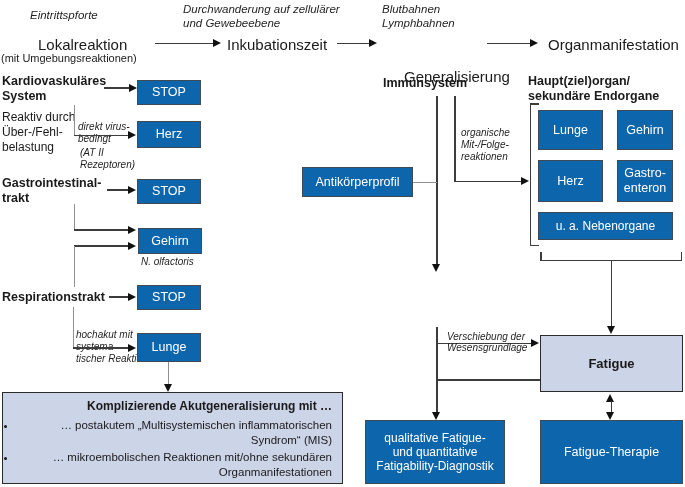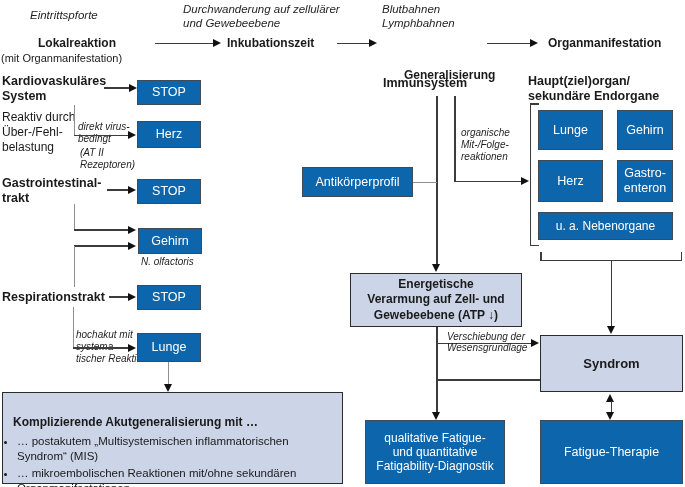--- a/index.html
+++ b/index.html
@@ -8,21 +8,21 @@
     position: relative;
     width: 685px; height: 487px;
     background: #ffffff;
     font-family: "Liberation Sans", "DejaVu Sans", sans-serif;
     color: #1a1a1a;
     overflow: hidden;
   }
   .abs { position: absolute; }
   .note  { font-style: italic; font-size: 10px; line-height: 1.18; white-space: pre-line; color:#1f1f1f; }
   .note-lg { font-style: italic; font-size: 11.5px; line-height: 1.22; white-space: pre-line; color:#1f1f1f; }
-  .stage { font-weight: bold; font-size: 12px; white-space: nowrap; }
+  .stage { font-weight: normal; font-size: 15px; white-space: nowrap; }
   .seclabel { font-weight: bold; font-size: 12.5px; line-height: 1.18; white-space: pre-line; }
   .small { font-size: 12px; line-height: 1.25; white-space: pre-line; }
   .bluebox {
     position:absolute;
     background:#0d65ab; color:#ffffff;
     border:1px solid #3e4a55;
     display:flex; align-items:center; justify-content:center;
     text-align:center; font-size:12.5px; line-height:1.18; white-space:pre-line;
   }
   .lightbox {
@@ -36,40 +36,40 @@
   .ah-r { position:absolute; width:0; height:0;
           border-top:4.5px solid transparent; border-bottom:4.5px solid transparent;
           border-left:8.5px solid #111; }
   .ah-d { position:absolute; width:0; height:0;
           border-left:4.5px solid transparent; border-right:4.5px solid transparent;
           border-top:8.5px solid #111; }
   .ah-u { position:absolute; width:0; height:0;
           border-left:4.5px solid transparent; border-right:4.5px solid transparent;
           border-bottom:8.5px solid #111; }
   .center { }
-  #complication { padding: 22px 10px 0 10px; }
+  #complication { padding: 6px 10px 0 10px; text-align: right; }
   #complication .title { font-weight:bold; font-size:12px; }
   #complication ul { margin: 5px 0 0 4px; }
   #complication li { font-size:11.5px; line-height:1.3; margin-bottom:2px; }
   .energy-text { width:100%; font-weight:bold; font-size:12px; line-height:1.3; text-align:center; white-space:pre-line; }
   .flexbox { display:flex; align-items:center; justify-content:center; }
 </style>
 </head>
 <body>
 
 <div id="canvas">
 
   <div class="abs note-lg" style="left:30px; top:8px;">Eintrittspforte</div>
   <div class="abs note-lg center" style="left:183px; top:2px; width:160px;">Durchwanderung auf zellulärer
 und Gewebeebene</div>
   <div class="abs note-lg center" style="left:382px; top:2px; width:102px;">Blutbahnen
 Lymphbahnen</div>
 
   <div class="abs stage" style="left:38px; top:36px;">Lokalreaktion</div>
-  <div class="abs small" style="left:1px; top:52px; font-size:11px;">(mit Organmanifestation)</div>
+  <div class="abs small" style="left:1px; top:52px; font-size:11px;">(mit Umgebungsreaktionen)</div>
   <div class="hline" style="left:155px; top:42.7px; width:60px;"></div>
   <div class="ah-r" style="left:213px; top:39px;"></div>
   <div class="abs stage" style="left:227px; top:36px;">Inkubationszeit</div>
   <div class="hline" style="left:337px; top:42.7px; width:34px;"></div>
   <div class="ah-r" style="left:369px; top:39px;"></div>
   <div class="abs stage" style="left:404px; top:36px;margin-top:32px;">Generalisierung</div>
   <div class="hline" style="left:487px; top:42.7px; width:45px;"></div>
   <div class="ah-r" style="left:530px; top:39px;"></div>
   <div class="abs seclabel" style="left:2px; top:74px;">Kardiovaskuläres
 System</div>
@@ -131,25 +131,20 @@
   <div class="ah-d" style="left:432.3px; top:264px;"></div>
   <div class="vline" style="left:454.3px; top:96px; height:86px;"></div>
   <div class="hline" style="left:454.3px; top:180.6px; width:68px;"></div>
   <div class="ah-r" style="left:521px; top:177px;"></div>
   <div class="abs note" style="left:461px; top:127px;">organische
 Mit-/Folge-
 reaktionen</div>
   <div class="bluebox" style="left:302px; top:167px; width:111px; height:30px;">Antikörperprofil</div>
   <div class="hline gline" style="left:413px; top:181.5px; width:24px;"></div>
 
-  <div class="lightbox flexbox" style="left:350px; top:273px; width:172px; height:54px;">
-    <div class="energy-text">Energetische
-Verarmung auf Zell- und
-Gewebeebene (ATP ↓)</div>
-  </div>
   <div class="vline" style="left:436.3px; top:327px; height:85px;"></div>
   <div class="ah-d" style="left:432.3px; top:411.5px;"></div>
   <div class="hline" style="left:437px; top:342.5px; width:95px;"></div>
   <div class="ah-r" style="left:531px; top:339px;"></div>
   <div class="abs note" style="left:447px; top:331px; line-height:11px;">Verschiebung der
 Wesensgrundlage</div>
   <div class="hline" style="left:437px; top:379.3px; width:103px;"></div>
 
   <div class="abs seclabel center" style="left:528px; top:74px; width:157px;">Haupt(ziel)organ/
 sekundäre Endorgane</div>
@@ -163,21 +158,21 @@
 enteron</div>
   <div class="bluebox" style="left:538px; top:212px; width:135px; height:28px; font-size:12px;">u. a. Nebenorgane</div>
 
   <div class="hline" style="left:540px; top:259.5px; width:142px;"></div>
   <div class="vline" style="left:540px; top:252px; height:9px;"></div>
   <div class="vline" style="left:680.5px; top:252px; height:9px;"></div>
   <div class="vline" style="left:610.7px; top:261px; height:65px;"></div>
   <div class="ah-d" style="left:606.7px; top:325.5px;"></div>
 
   <div class="lightbox flexbox" style="left:540px; top:335px; width:143px; height:57px; font-weight:bold; font-size:13px;">
-    <span>Syndrom</span>
+    <span>Fatigue</span>
   </div>
   <div class="ah-u" style="left:606.2px; top:393.5px;"></div>
   <div class="vline" style="left:610.6px; top:401px; height:12px;"></div>
   <div class="ah-d" style="left:606.2px; top:412px;"></div>
 
   <div class="bluebox" style="left:365px; top:420px; width:140px; height:64px; font-size:12px;">qualitative Fatigue-
 und quantitative
 Fatigability-Diagnostik</div>
   <div class="bluebox" style="left:540px; top:420px; width:143px; height:64px;">Fatigue-Therapie</div>
 

